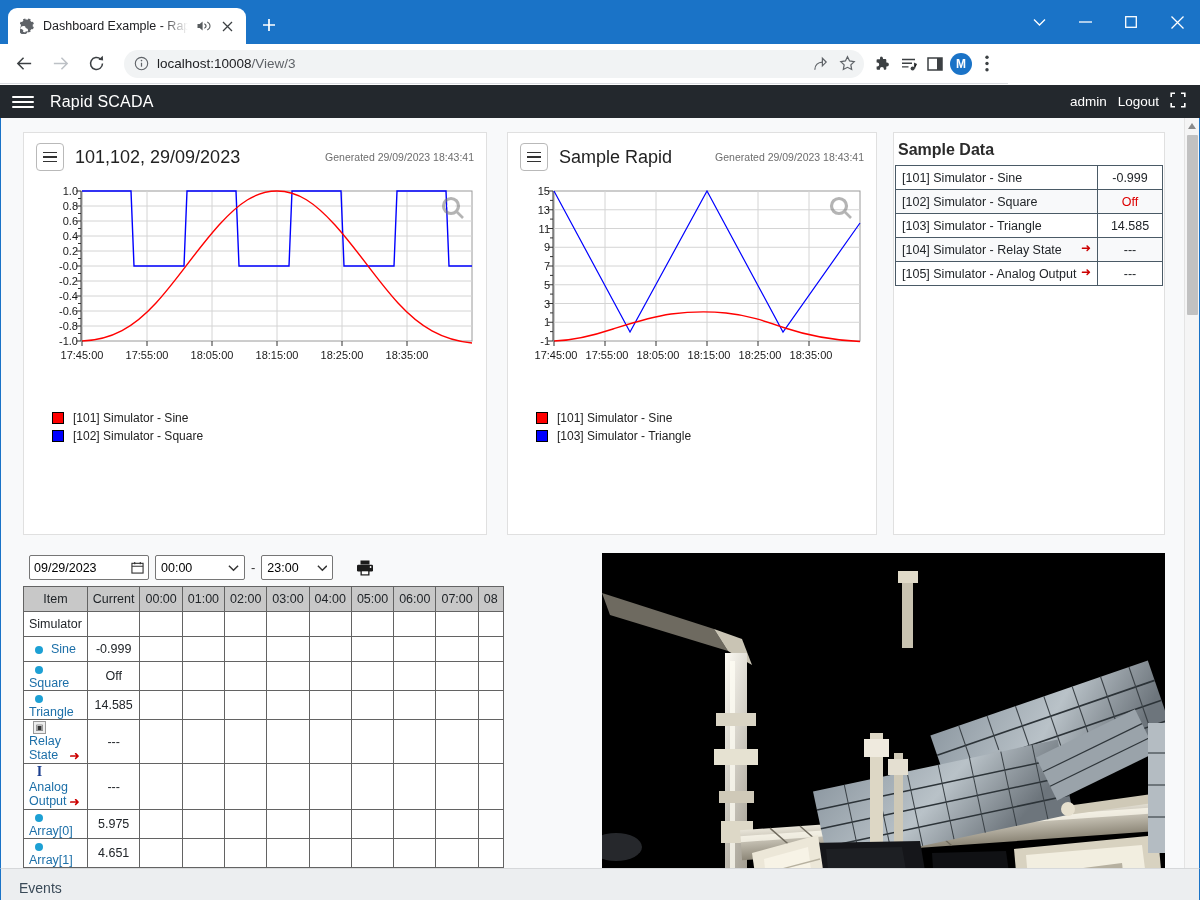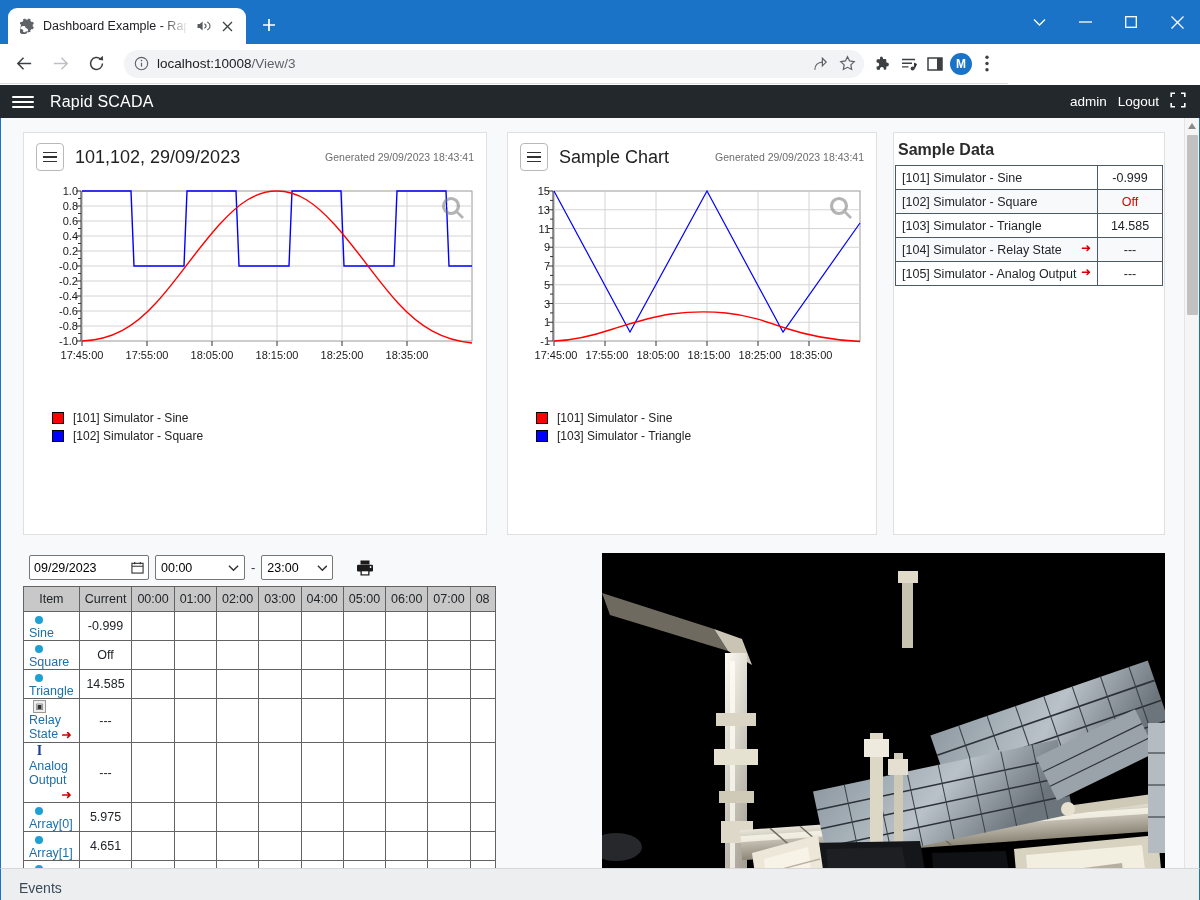--- a/index.html
+++ b/index.html
@@ -428,21 +428,21 @@
       </div>
     </div>
 
     <div class="panel" id="chart-panel-2">
       <div class="chart-head">
         <span class="chart-menu-btn">
             <i></i>
             <i></i>
             <i></i>
           </span>
-        <span class="chart-title">Sample Chart</span>
+        <span class="chart-title">Sample Rapid</span>
         <span class="chart-generated">Generated 29/09/2023 18:43:41</span>
       </div>
       <div class="plot-wrap">
         <svg width="368" height="222" viewBox="0 0 368 222">
           <rect x="46" y="14" width="306" height="150" fill="#ffffff" stroke="#9a9a9a" stroke-width="1"></rect>
           <g stroke="#d4d4d4" stroke-width="1">
             <line x1="97" y1="14" x2="97" y2="164"></line>
               <line x1="148" y1="14" x2="148" y2="164"></line>
             <line x1="199" y1="14" x2="199" y2="164"></line>
               <line x1="250" y1="14" x2="250" y2="164"></line>
@@ -605,20 +605,33 @@
             <th class="col-hr">03:00</th>
             <th class="col-hr">04:00</th>
             <th class="col-hr">05:00</th>
             <th class="col-hr">06:00</th>
             <th class="col-hr">07:00</th>
             <th class="col-hr-cut">08</th>
           </tr>
         </thead>
         <tbody>
           <tr>
+            <td class="item-cell">Simulator</td>
+            <td class="cur-cell"></td>
+            <td></td>
+              <td></td>
+              <td></td>
+            <td></td>
+              <td></td>
+              <td></td>
+            <td></td>
+              <td></td>
+              <td></td>
+          </tr>
+          <tr>
             <td class="item-cell"><span class="dot"></span><span class="pt-label">Sine</span></td>
             <td class="cur-cell">-0.999</td>
             <td></td>
               <td></td>
               <td></td>
             <td></td>
               <td></td>
               <td></td>
             <td></td>
               <td></td>

